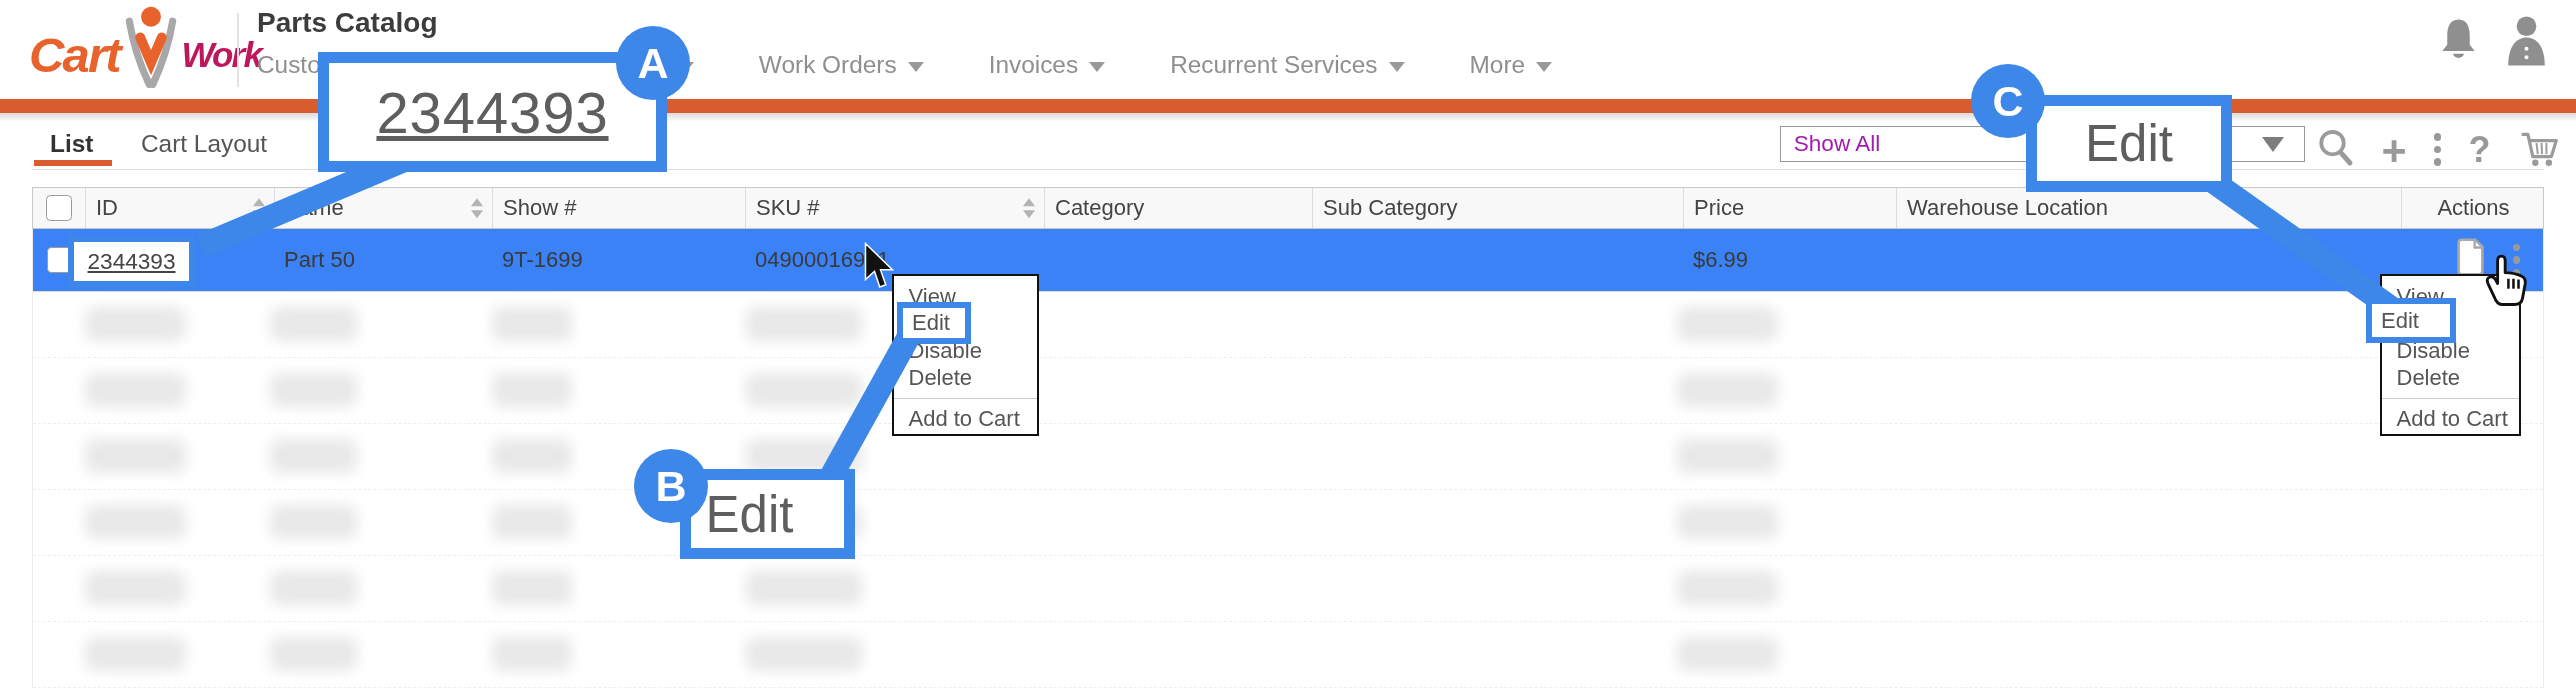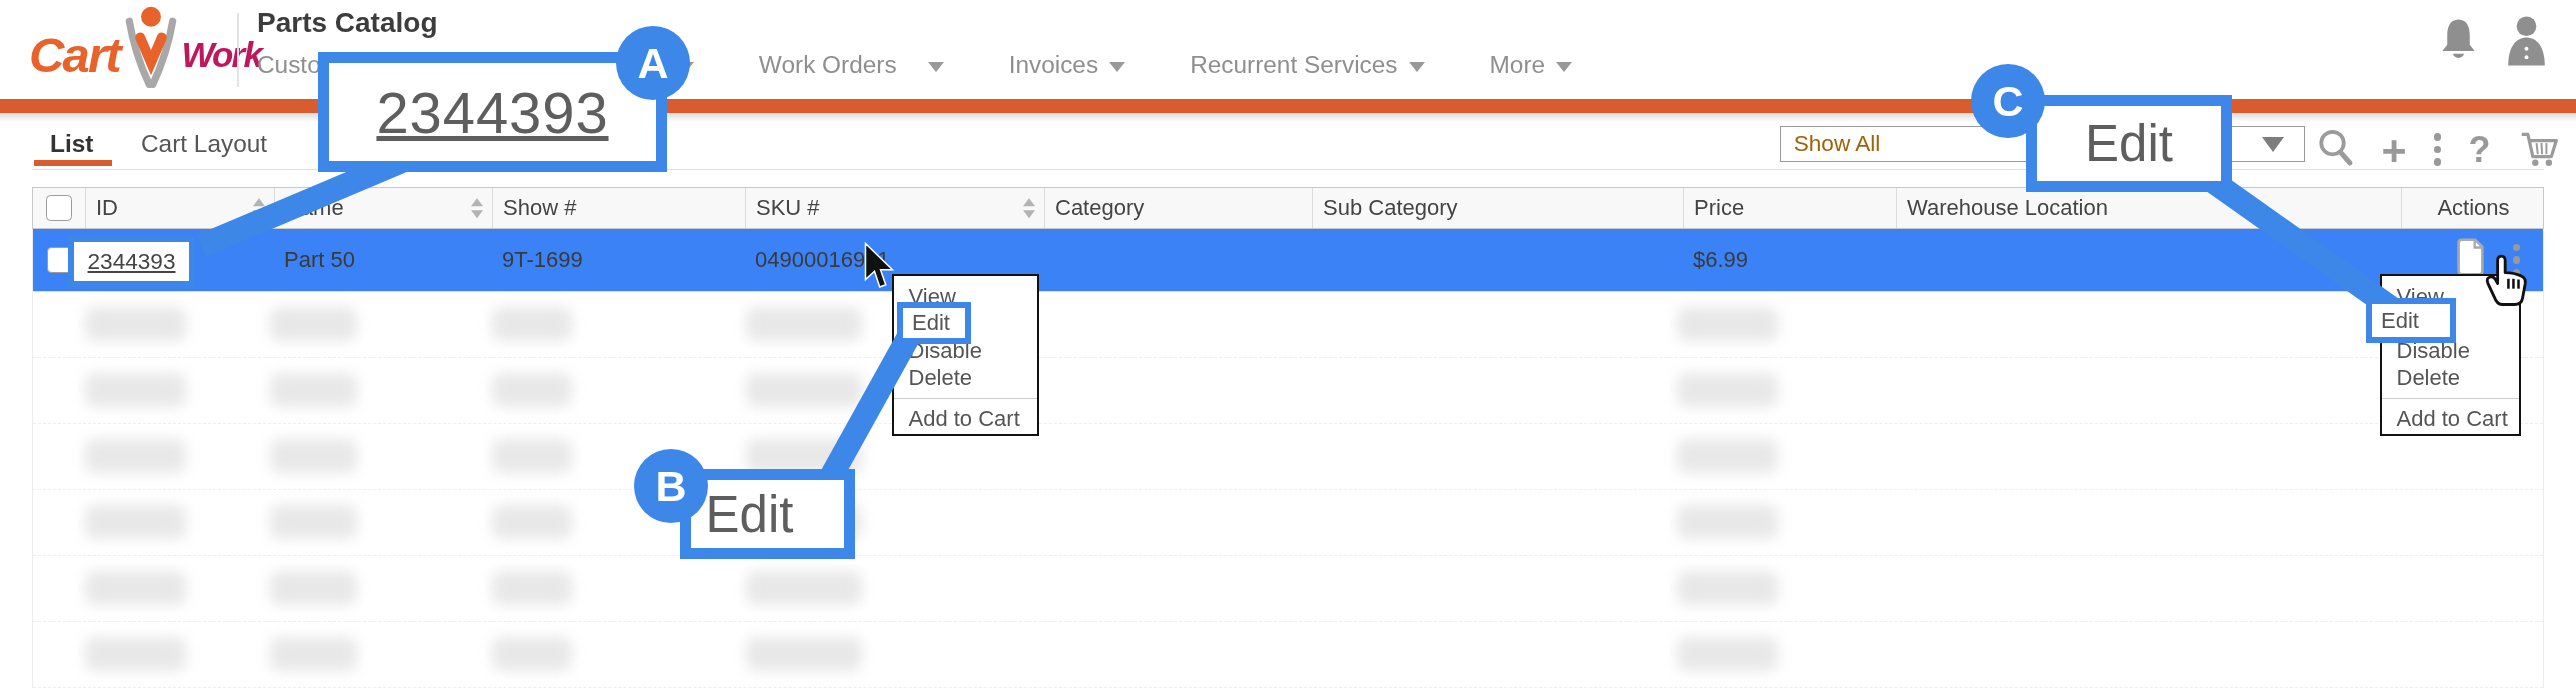--- a/index.html
+++ b/index.html
@@ -26,21 +26,21 @@
              background:linear-gradient(to bottom,rgba(0,0,0,.14),rgba(0,0,0,0));}
 
   
   .tab-list{position:absolute;left:50px;top:130px;font-size:24.4px;font-weight:700;color:#333;cursor:pointer;}
   .tab-underline{position:absolute;left:34px;top:160px;width:78px;height:6.3px;background:#d85c2e;}
   .tab-cart{position:absolute;left:141px;top:130px;font-size:24.4px;color:#555;cursor:pointer;}
   .toolbar-rule{position:absolute;left:32px;top:169px;width:2512px;height:0.9px;background:#e0e0e0;}
 
   .filter-select{position:absolute;left:1780px;top:126px;width:525px;height:36px;background:#fff;
                  border:1.8px solid #999;box-sizing:border-box;display:flex;align-items:center;cursor:pointer;}
-  .filter-select .val{font-size:22.6px;color:#a16207;padding-left:12.7px;flex:1;}
+  .filter-select .val{font-size:22.6px;color:#a21caf;padding-left:12.7px;flex:1;}
   .sel-arrow{width:0;height:0;border-left:11.8px solid transparent;border-right:11.8px solid transparent;
              border-top:15.4px solid #7d7d7d;margin-right:20px;}
 
   .tool-icons{position:absolute;left:2316px;top:128px;width:244px;height:43px;display:flex;
               align-items:center;justify-content:space-between;color:#999;}
   .plus-ic{font-size:43px;font-weight:700;color:#999;line-height:36px;}
   .kebab{display:flex;flex-direction:column;gap:5.4px;}
   .kebab i{width:7.2px;height:7.2px;border-radius:50%;background:#999;display:block;}
   .help-ic{font-size:36px;font-weight:800;color:#999;}
 
@@ -134,21 +134,21 @@
 
     <div class="mainnav">
       <div class="nav-item" style="margin-right:208px;">
         <span>Customers</span>
           <span class="caret"></span>
       </div>
       <div class="nav-item" style="margin-right:65px;">
         <span>Parts</span>
           <span class="caret"></span>
       </div>
-      <div class="nav-item" style="margin-right:65px;gap:20px;">
+      <div class="nav-item" style="margin-right:65px;">
         <span>Work Orders</span>
           <span class="caret"></span>
       </div>
       <div class="nav-item" style="margin-right:65px;">
         <span>Invoices</span>
           <span class="caret"></span>
       </div>
       <div class="nav-item" style="margin-right:65px;">
         <span>Recurrent Services</span>
           <span class="caret"></span>

